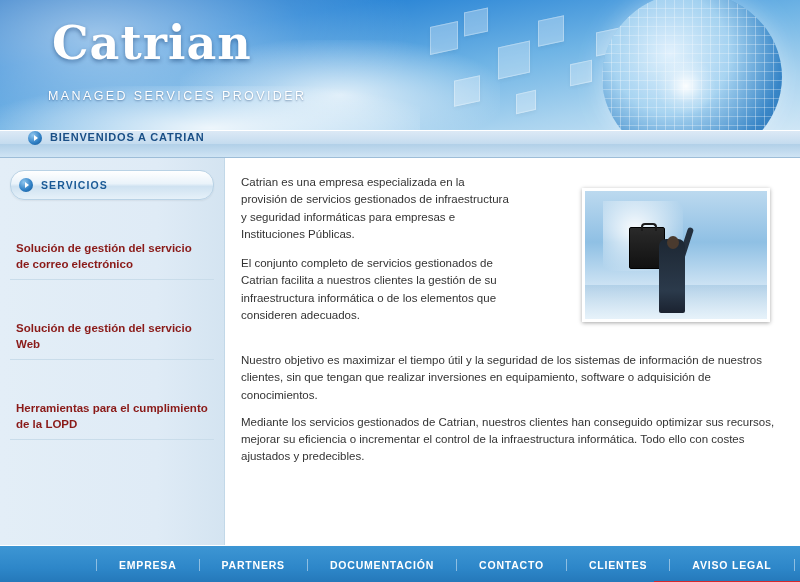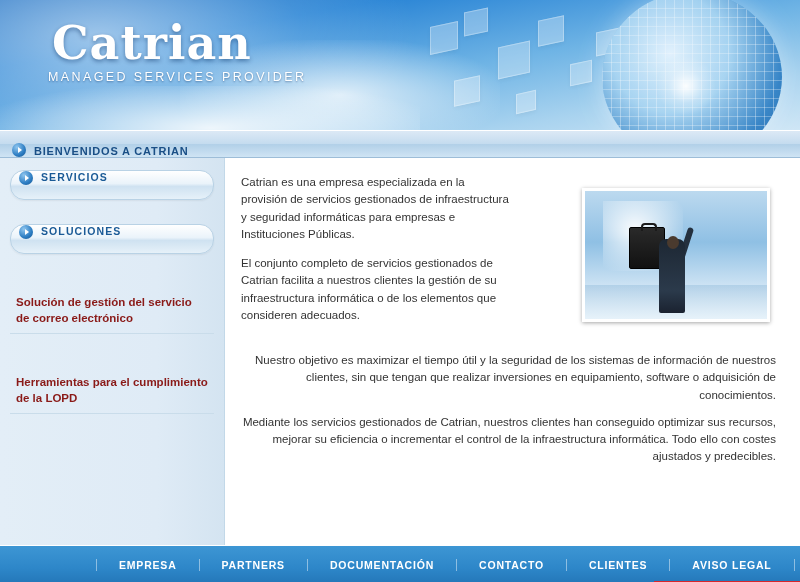--- a/index.html
+++ b/index.html
@@ -83,37 +83,37 @@
     left: 52px; top: 16px;
     font-family: "DejaVu Serif", serif;
     font-size: 46px;
     font-weight: bold;
     letter-spacing: 1px;
     color: #ffffff;
     text-shadow: 0 2px 4px rgba(0,40,90,0.45);
   }
   .tagline {
     position: absolute;
-    left: 48px; top: 70px;
+    left: 48px; top: 89px;
     font-size: 12.5px;
     letter-spacing: 2.4px;
     color: #ffffff;
     text-shadow: 0 1px 2px rgba(0,40,90,0.45);
   }
 
   
   .welcome-bar {
     position: relative;
     height: 26px;
     background: linear-gradient(to bottom, #dce9f5 0%, #c5dcef 48%, #b2d0e8 52%, #cfe4f4 100%);
     border-top: 1px solid #ffffff;
     border-bottom: 1px solid #9dbdd8;
     display: flex;
-    align-items: flex-end;
-    padding-left: 12px;
+    align-items: flex-start;
+    padding-left: 28px;
   }
   .bullet {
     width: 14px; height: 14px;
     border-radius: 50%;
     background: radial-gradient(circle at 35% 30%, #8fc6ef 0%, #2b7cc2 60%, #17548d 100%);
     display: inline-flex;
     align-items: center;
     justify-content: center;
     margin-right: 8px;
     flex: none;
@@ -148,23 +148,23 @@
   }
   .sidebar-inner { padding: 0 10px; }
 
   .section-header {
     position: relative;
     height: 28px;
     border-radius: 14px;
     background: linear-gradient(to bottom, #ffffff 0%, #eaf3fa 45%, #cfe2f1 55%, #e6f1f9 100%);
     border: 1px solid #b9d2e5;
     display: flex;
-    align-items: flex-start;
+    align-items: center;
     padding-left: 8px;
-    margin-bottom: 24px;
+    margin-bottom: 8px;
     box-shadow: 0 1px 2px rgba(0,0,0,0.06);
   }
   .section-header .label {
     font-size: 10.5px;
     font-weight: bold;
     letter-spacing: 1.1px;
     color: #1a5a96;
   }
   .menu-list { margin: 0 0 14px 0; padding: 0; list-style: none; }
   .menu-item {
@@ -269,21 +269,21 @@
     border-bottom: none;
     border-radius: 4px 4px 0 0;
   }
   .body-text {
     margin-top: 16px;
     font-size: 11.5px;
     color: #333333;
     line-height: 1.5;
     padding-right: 4px;
   }
-  .body-text p { margin: 0 0 10px 0; text-align: right; }
+  .body-text p { margin: 0 0 10px 0; }
 
   
   .footer {
     position: relative;
     height: 65px;
     background: linear-gradient(to bottom, #3d96d4 0%, #2d86c8 35%, #1f6fb0 70%, #17578f 100%);
     border-top: 1px solid #ffffff;
   }
   .footer-nav {
     display: flex;
@@ -347,27 +347,26 @@
   <div class="content">
 
     <div class="sidebar">
       <div class="sidebar-inner">
 
         <div class="section-header">
           <span class="bullet"></span>
           <span class="label">SERVICIOS</span>
         </div>
 
-        <div class="section-header">
-          <span class="bullet"></span>
-          <span class="label">SOLUCIONES</span>
-        </div>
         <ul class="menu-list">
           <li class="menu-item no-arrow">
             <span class="text">Solución de gestión del servicio de correo electrónico</span>
+          </li>
+          <li class="menu-item no-arrow">
+            <span class="text">Solución de gestión del servicio Web</span>
           </li>
           <li class="menu-item no-arrow">
             <span class="text">Herramientas para el cumplimiento de la LOPD</span>
           </li>
         </ul>
 
       </div>
     </div>
 
     <div class="main">

